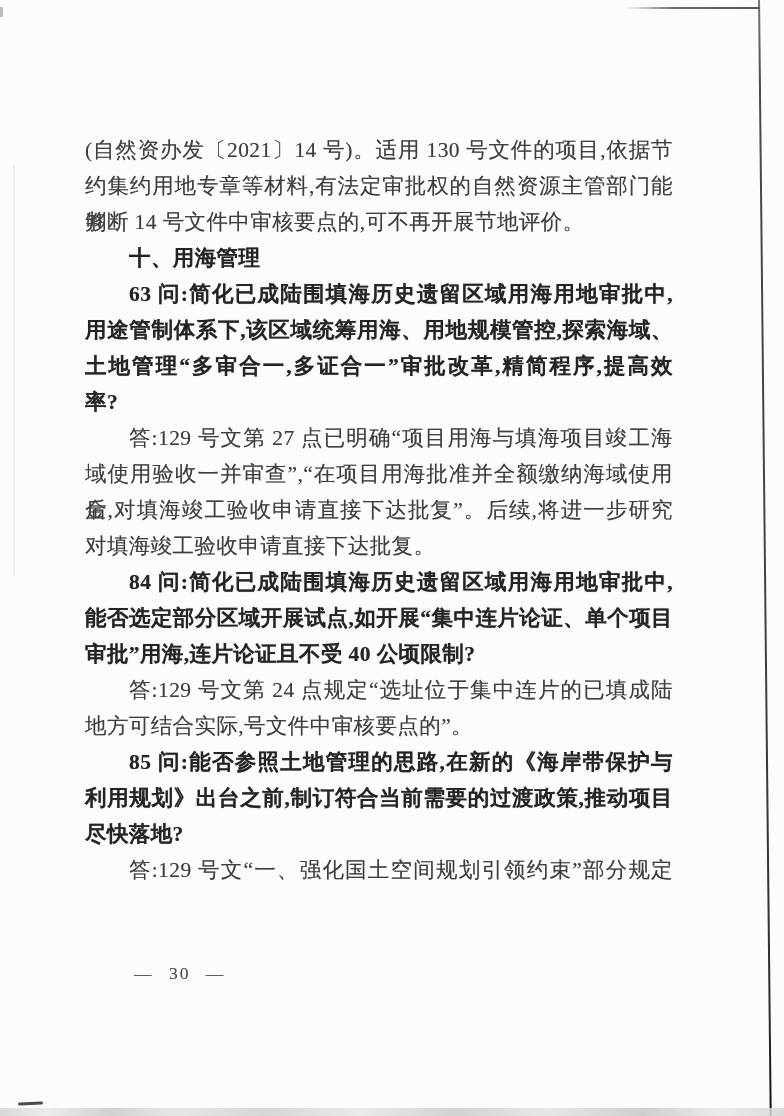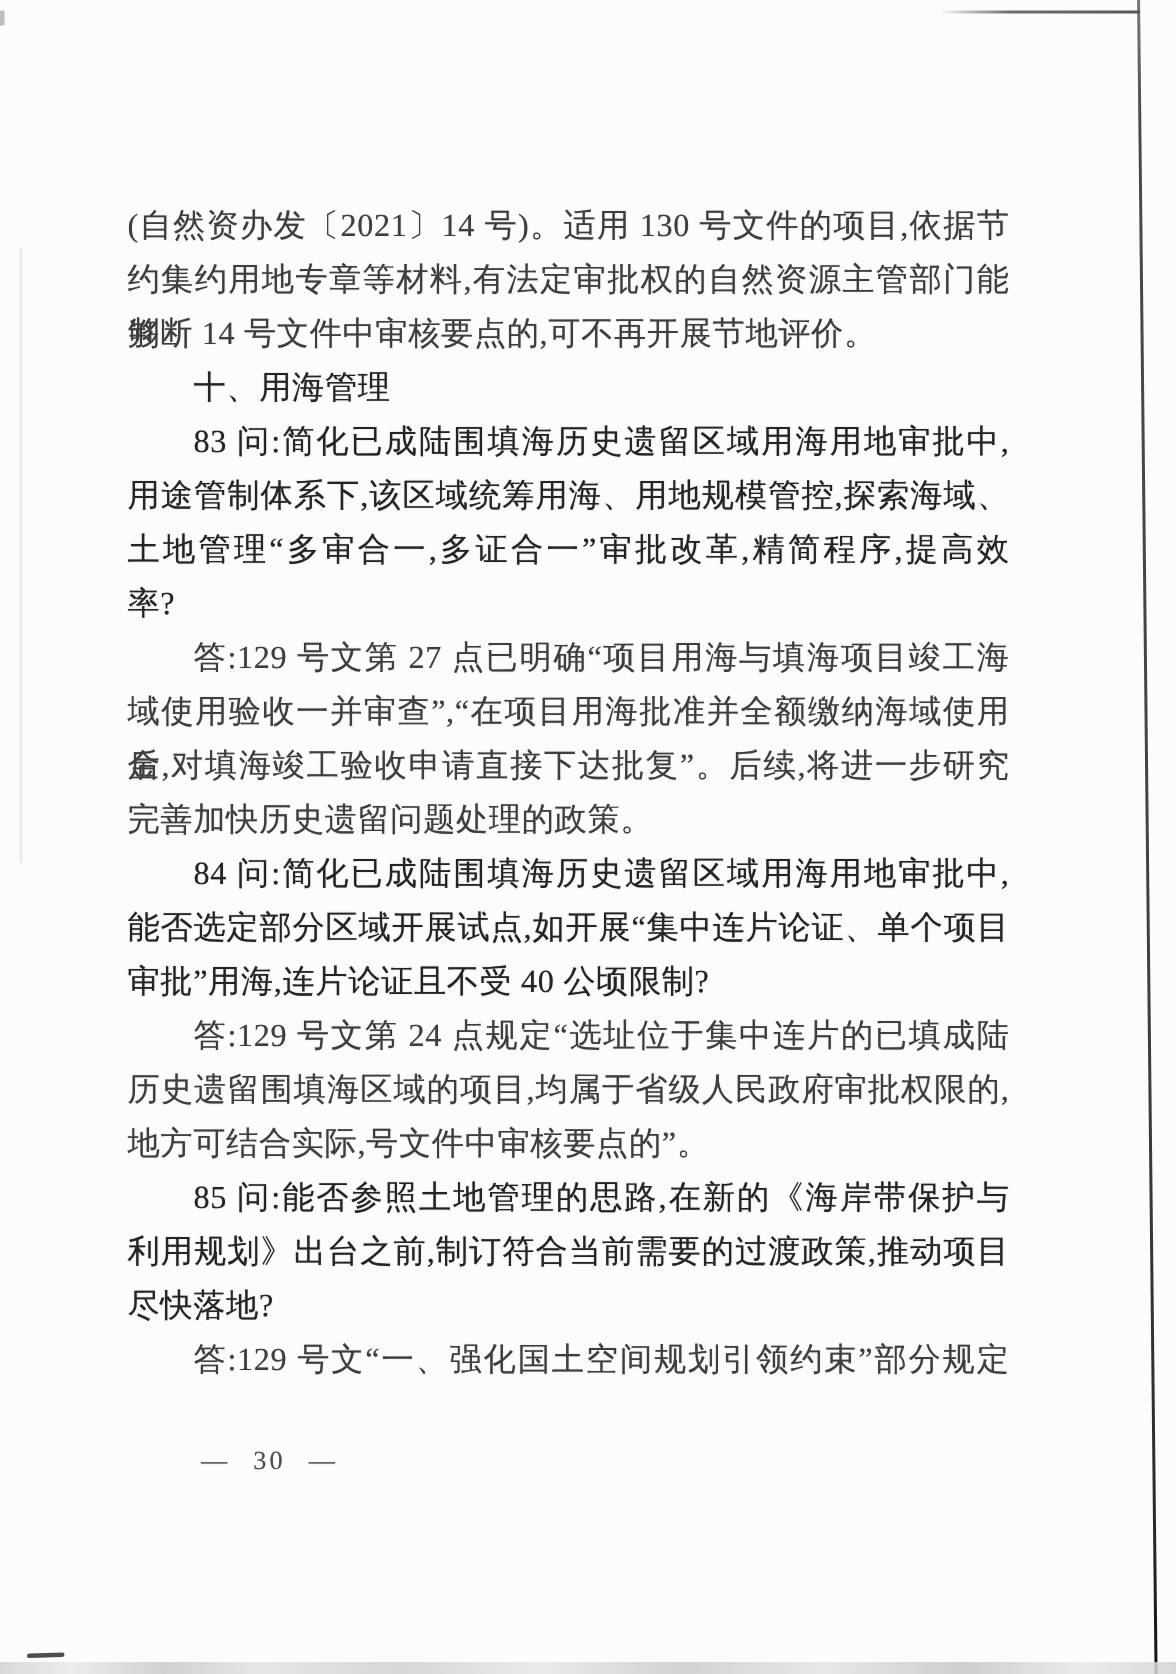--- a/index.html
+++ b/index.html
@@ -25,21 +25,21 @@
     line-height: 36px;
     font-size: 21.5px;
     letter-spacing: 0.4px;
     text-shadow: 0 0 0.6px rgba(70,70,70,0.5);
     white-space: normal;
   }
   .line.just { text-align: justify; text-align-last: justify; }
   .line.end  { text-align: left; }
   .line.indent { text-indent: 44px; }
   .line.bold {
-    font-weight: 400;
+    font-weight: 700;
     color: var(--bold-color, #262626);
     text-shadow: 0 0 0.7px rgba(40,40,40,0.55);
   }
   .footer {
     position: absolute;
     left: 134px; top: 962px;
     height: 22px; line-height: 22px;
     font-size: 17.5px;
     color: #4f4f4f;
     word-spacing: 9px;
@@ -95,33 +95,32 @@
 </style>
 </head>
 <body>
 
 <div class="page">
   <div class="text-block" style="--text-color: #3e3e3e; --bold-color: #242424;">
       <div class="line just">(自然资办发〔2021〕14 号)。适用 130 号文件的项目,依据节</div>
       <div class="line just">约集约用地专章等材料,有法定审批权的自然资源主管部门能够</div>
       <div class="line end">判断 14 号文件中审核要点的,可不再开展节地评价。</div>
       <div class="line end bold indent">十、用海管理</div>
-      <div class="line just bold indent">83 问:简化已成陆围填海历史遗留区域用海用地审批中,</div>
+      <div class="line just bold indent">63 问:简化已成陆围填海历史遗留区域用海用地审批中,</div>
       <div class="line just bold">用途管制体系下,该区域统筹用海、用地规模管控,探索海域、</div>
       <div class="line just bold">土地管理“多审合一,多证合一”审批改革,精简程序,提高效</div>
       <div class="line end bold">率?</div>
       <div class="line just indent">答:129 号文第 27 点已明确“项目用海与填海项目竣工海</div>
       <div class="line just">域使用验收一并审查”,“在项目用海批准并全额缴纳海域使用金</div>
       <div class="line just">后,对填海竣工验收申请直接下达批复”。后续,将进一步研究</div>
-      <div class="line end">完善加快历史遗留问题处理的政策。</div>
+      <div class="line end">对填海竣工验收申请直接下达批复。</div>
       <div class="line just bold indent">84 问:简化已成陆围填海历史遗留区域用海用地审批中,</div>
       <div class="line just bold">能否选定部分区域开展试点,如开展“集中连片论证、单个项目</div>
       <div class="line end bold">审批”用海,连片论证且不受 40 公顷限制?</div>
       <div class="line just indent">答:129 号文第 24 点规定“选址位于集中连片的已填成陆</div>
-      <div class="line just">历史遗留围填海区域的项目,均属于省级人民政府审批权限的,</div>
       <div class="line end">地方可结合实际,号文件中审核要点的”。</div>
       <div class="line just bold indent">85 问:能否参照土地管理的思路,在新的《海岸带保护与</div>
       <div class="line just bold">利用规划》出台之前,制订符合当前需要的过渡政策,推动项目</div>
       <div class="line end bold">尽快落地?</div>
       <div class="line just indent">答:129 号文“一、强化国土空间规划引领约束”部分规定</div>
     </div>
   <div class="footer">— 30 —</div>
   <div class="scan-line-right"></div>
   <div class="scan-line-top"></div>
   <div class="scan-band-bottom"></div>

